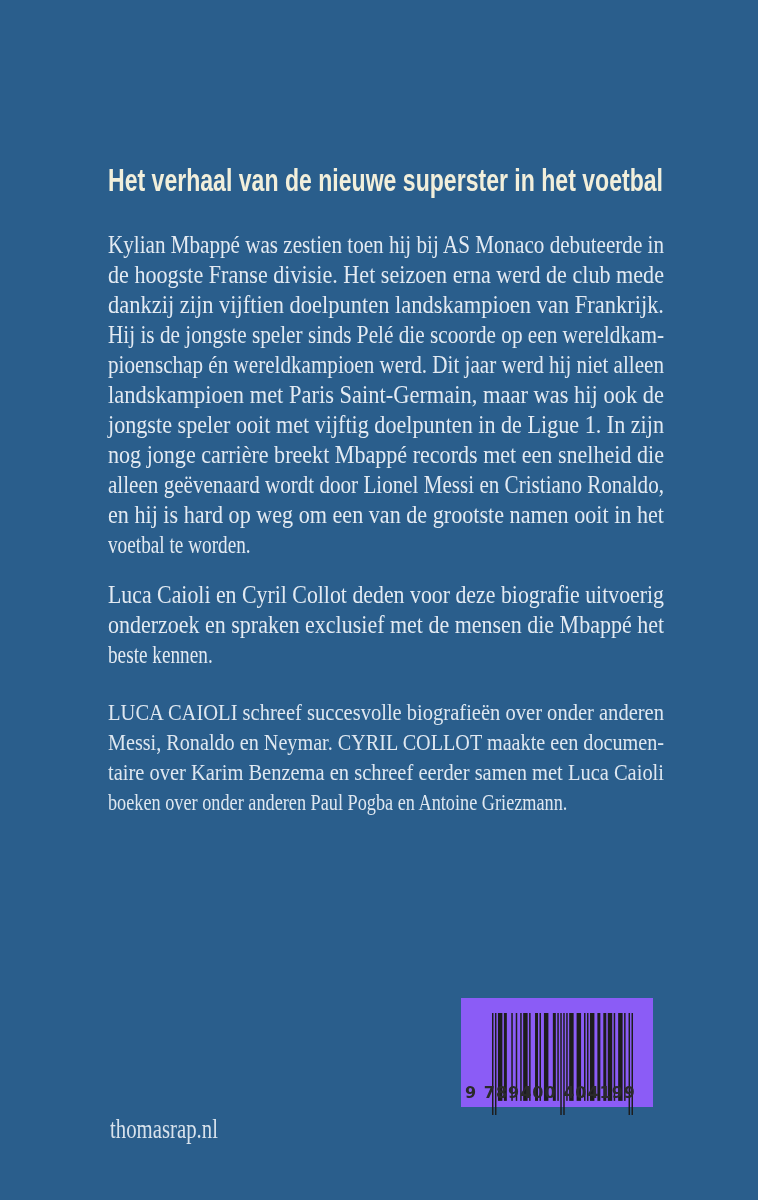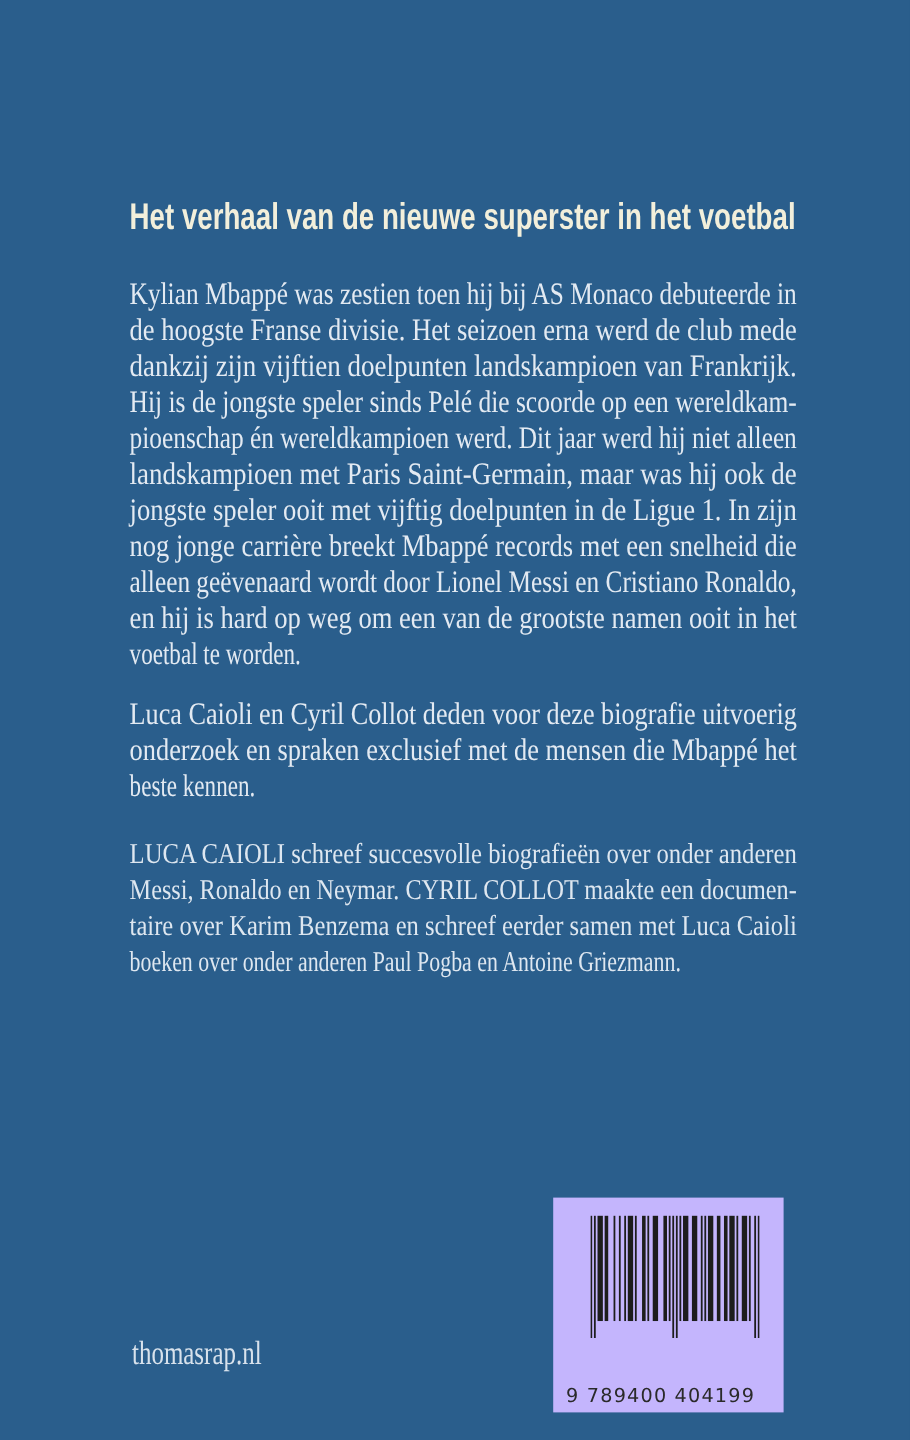--- a/index.html
+++ b/index.html
@@ -48,22 +48,23 @@
     line-height: 30px;
     color: #D8E2EC;
     white-space: nowrap;
     width: max-content;
     transform-origin: left center;
   }
 
   .barcode-box {
     position: absolute;
     left: 461px; top: 998px;
-    width: 192px; height: 179px;
-    background: #c4b5fd;
+    width: 192px; height: 109px;
+    background: #8b5cf6;
+    font-weight: bold;
   }
   .barcode-bars {
     position: absolute;
     left: 31px; top: 15px;
     width: 141px; height: 102px;
     fill: #1D1D1D;
   }
   .isbn {
     position: absolute;
     left: 0; right: 13px; bottom: 5px;

